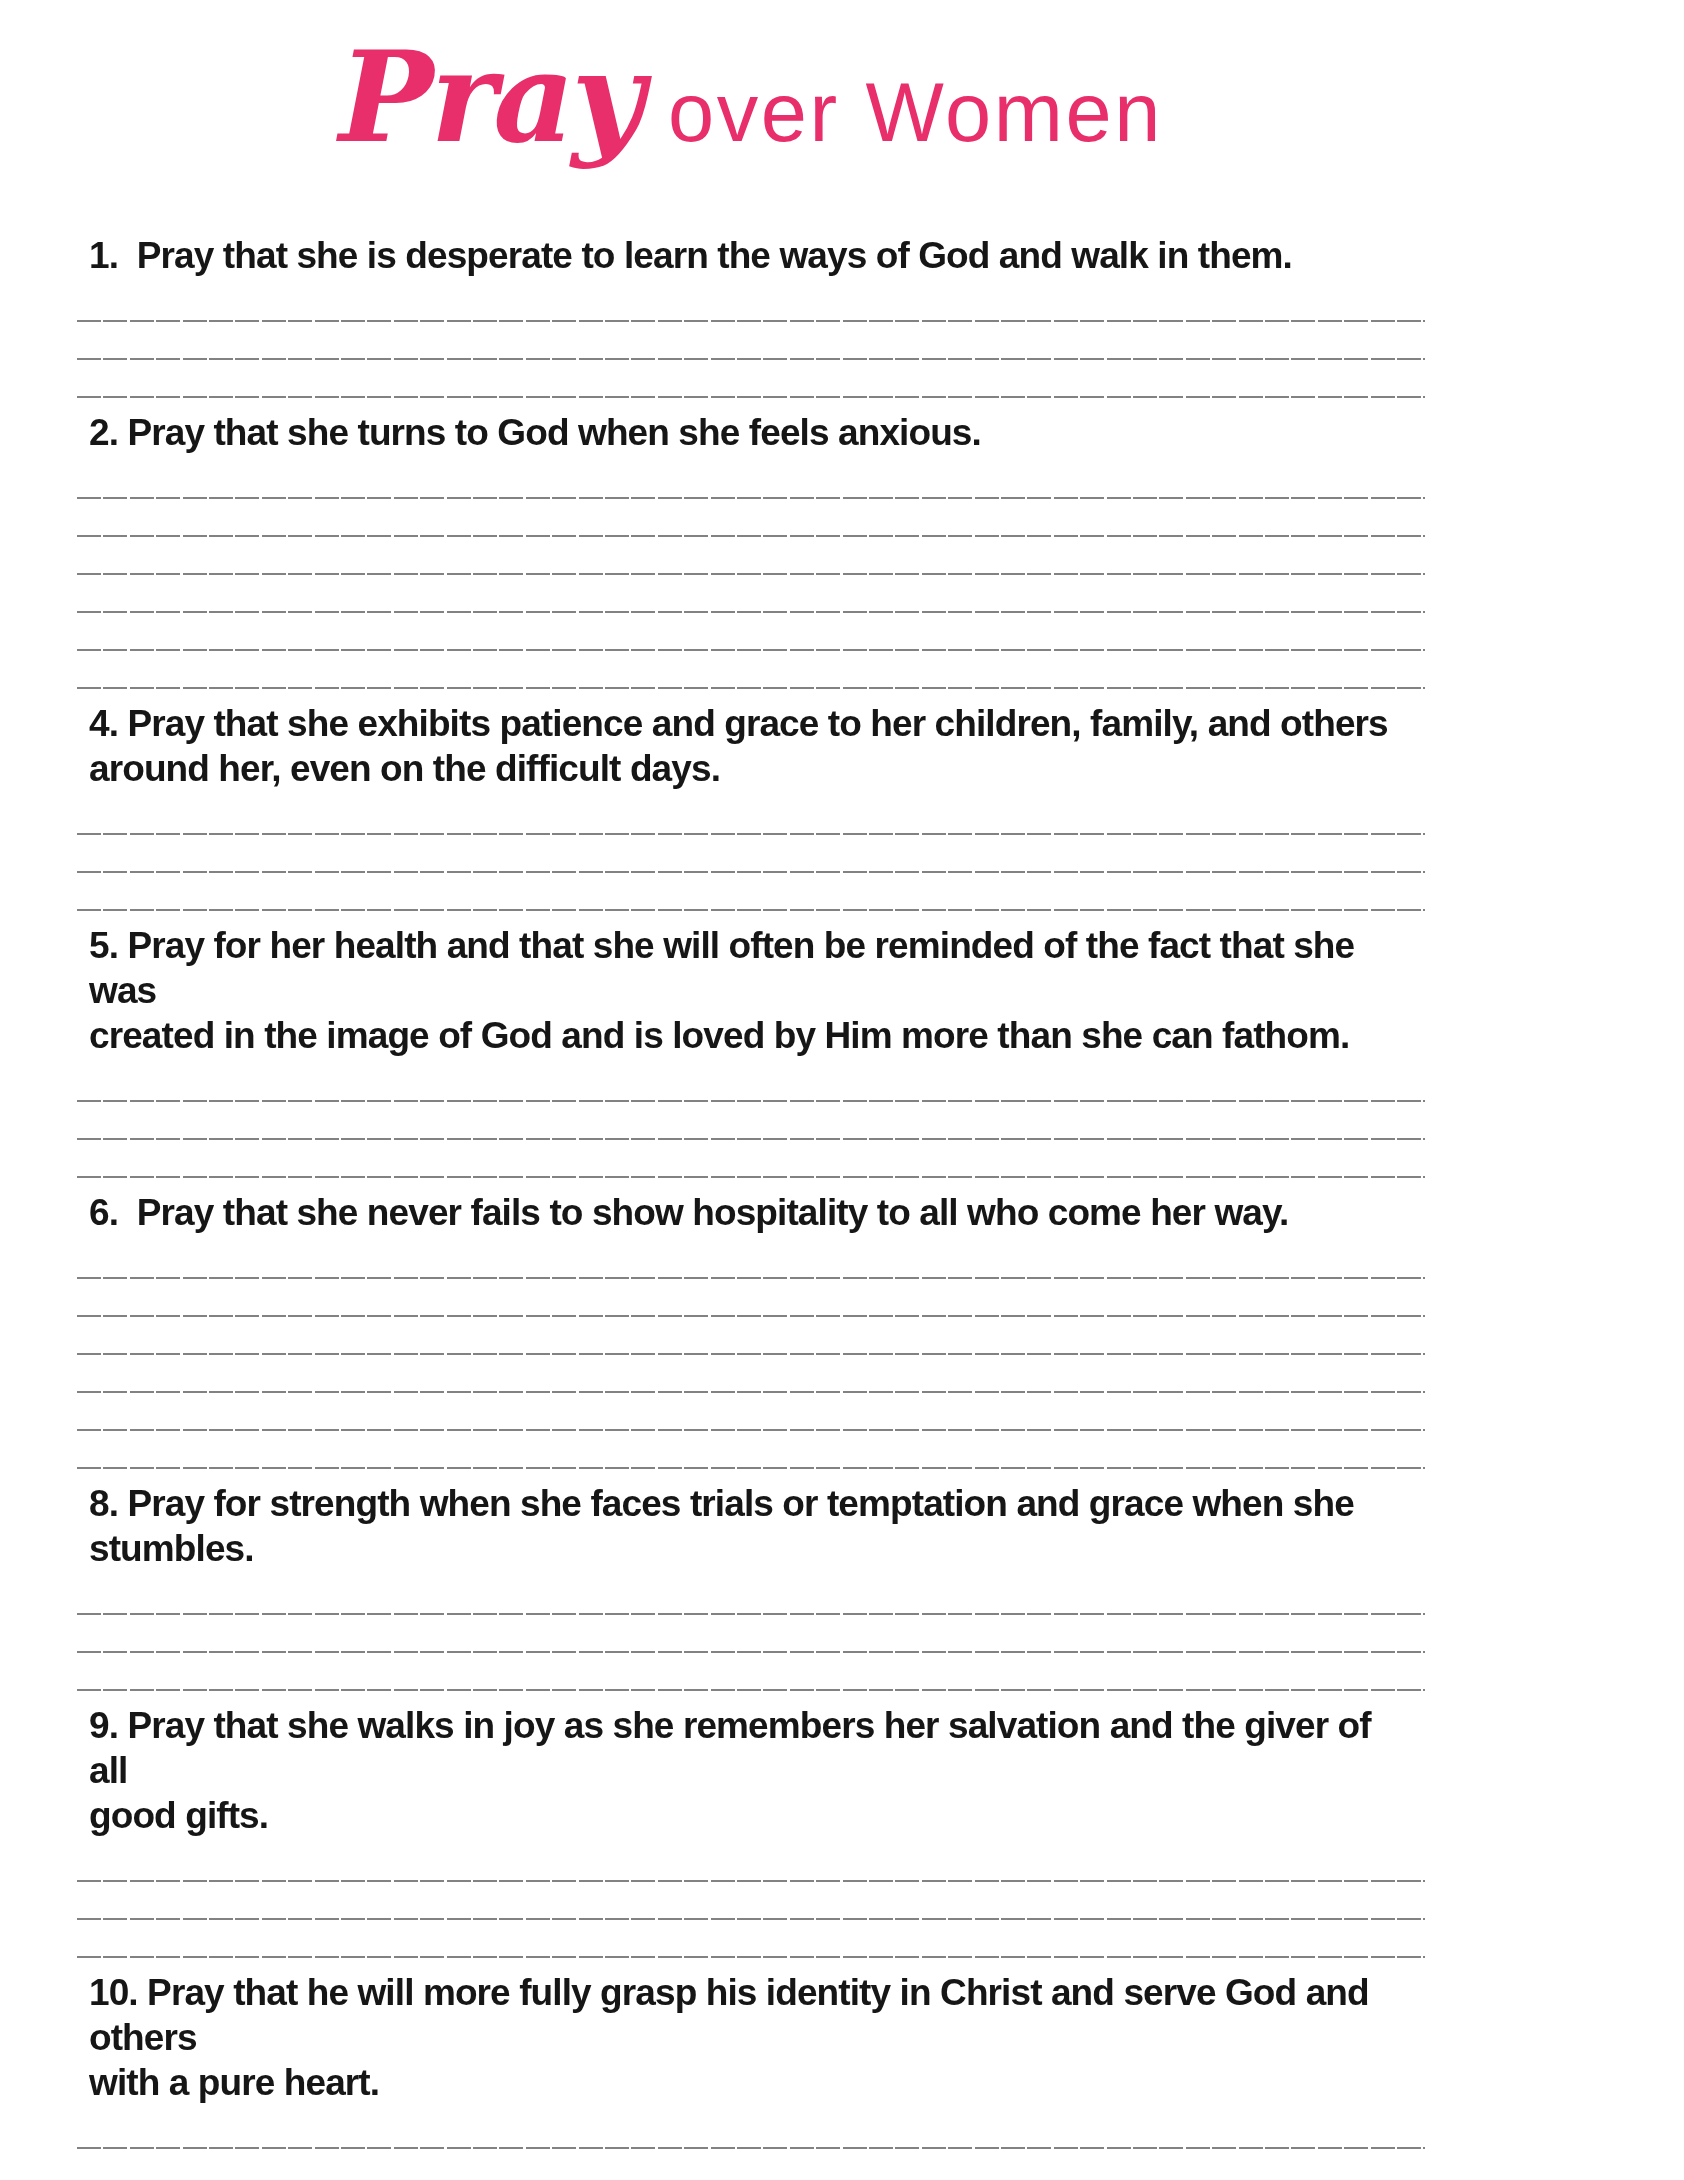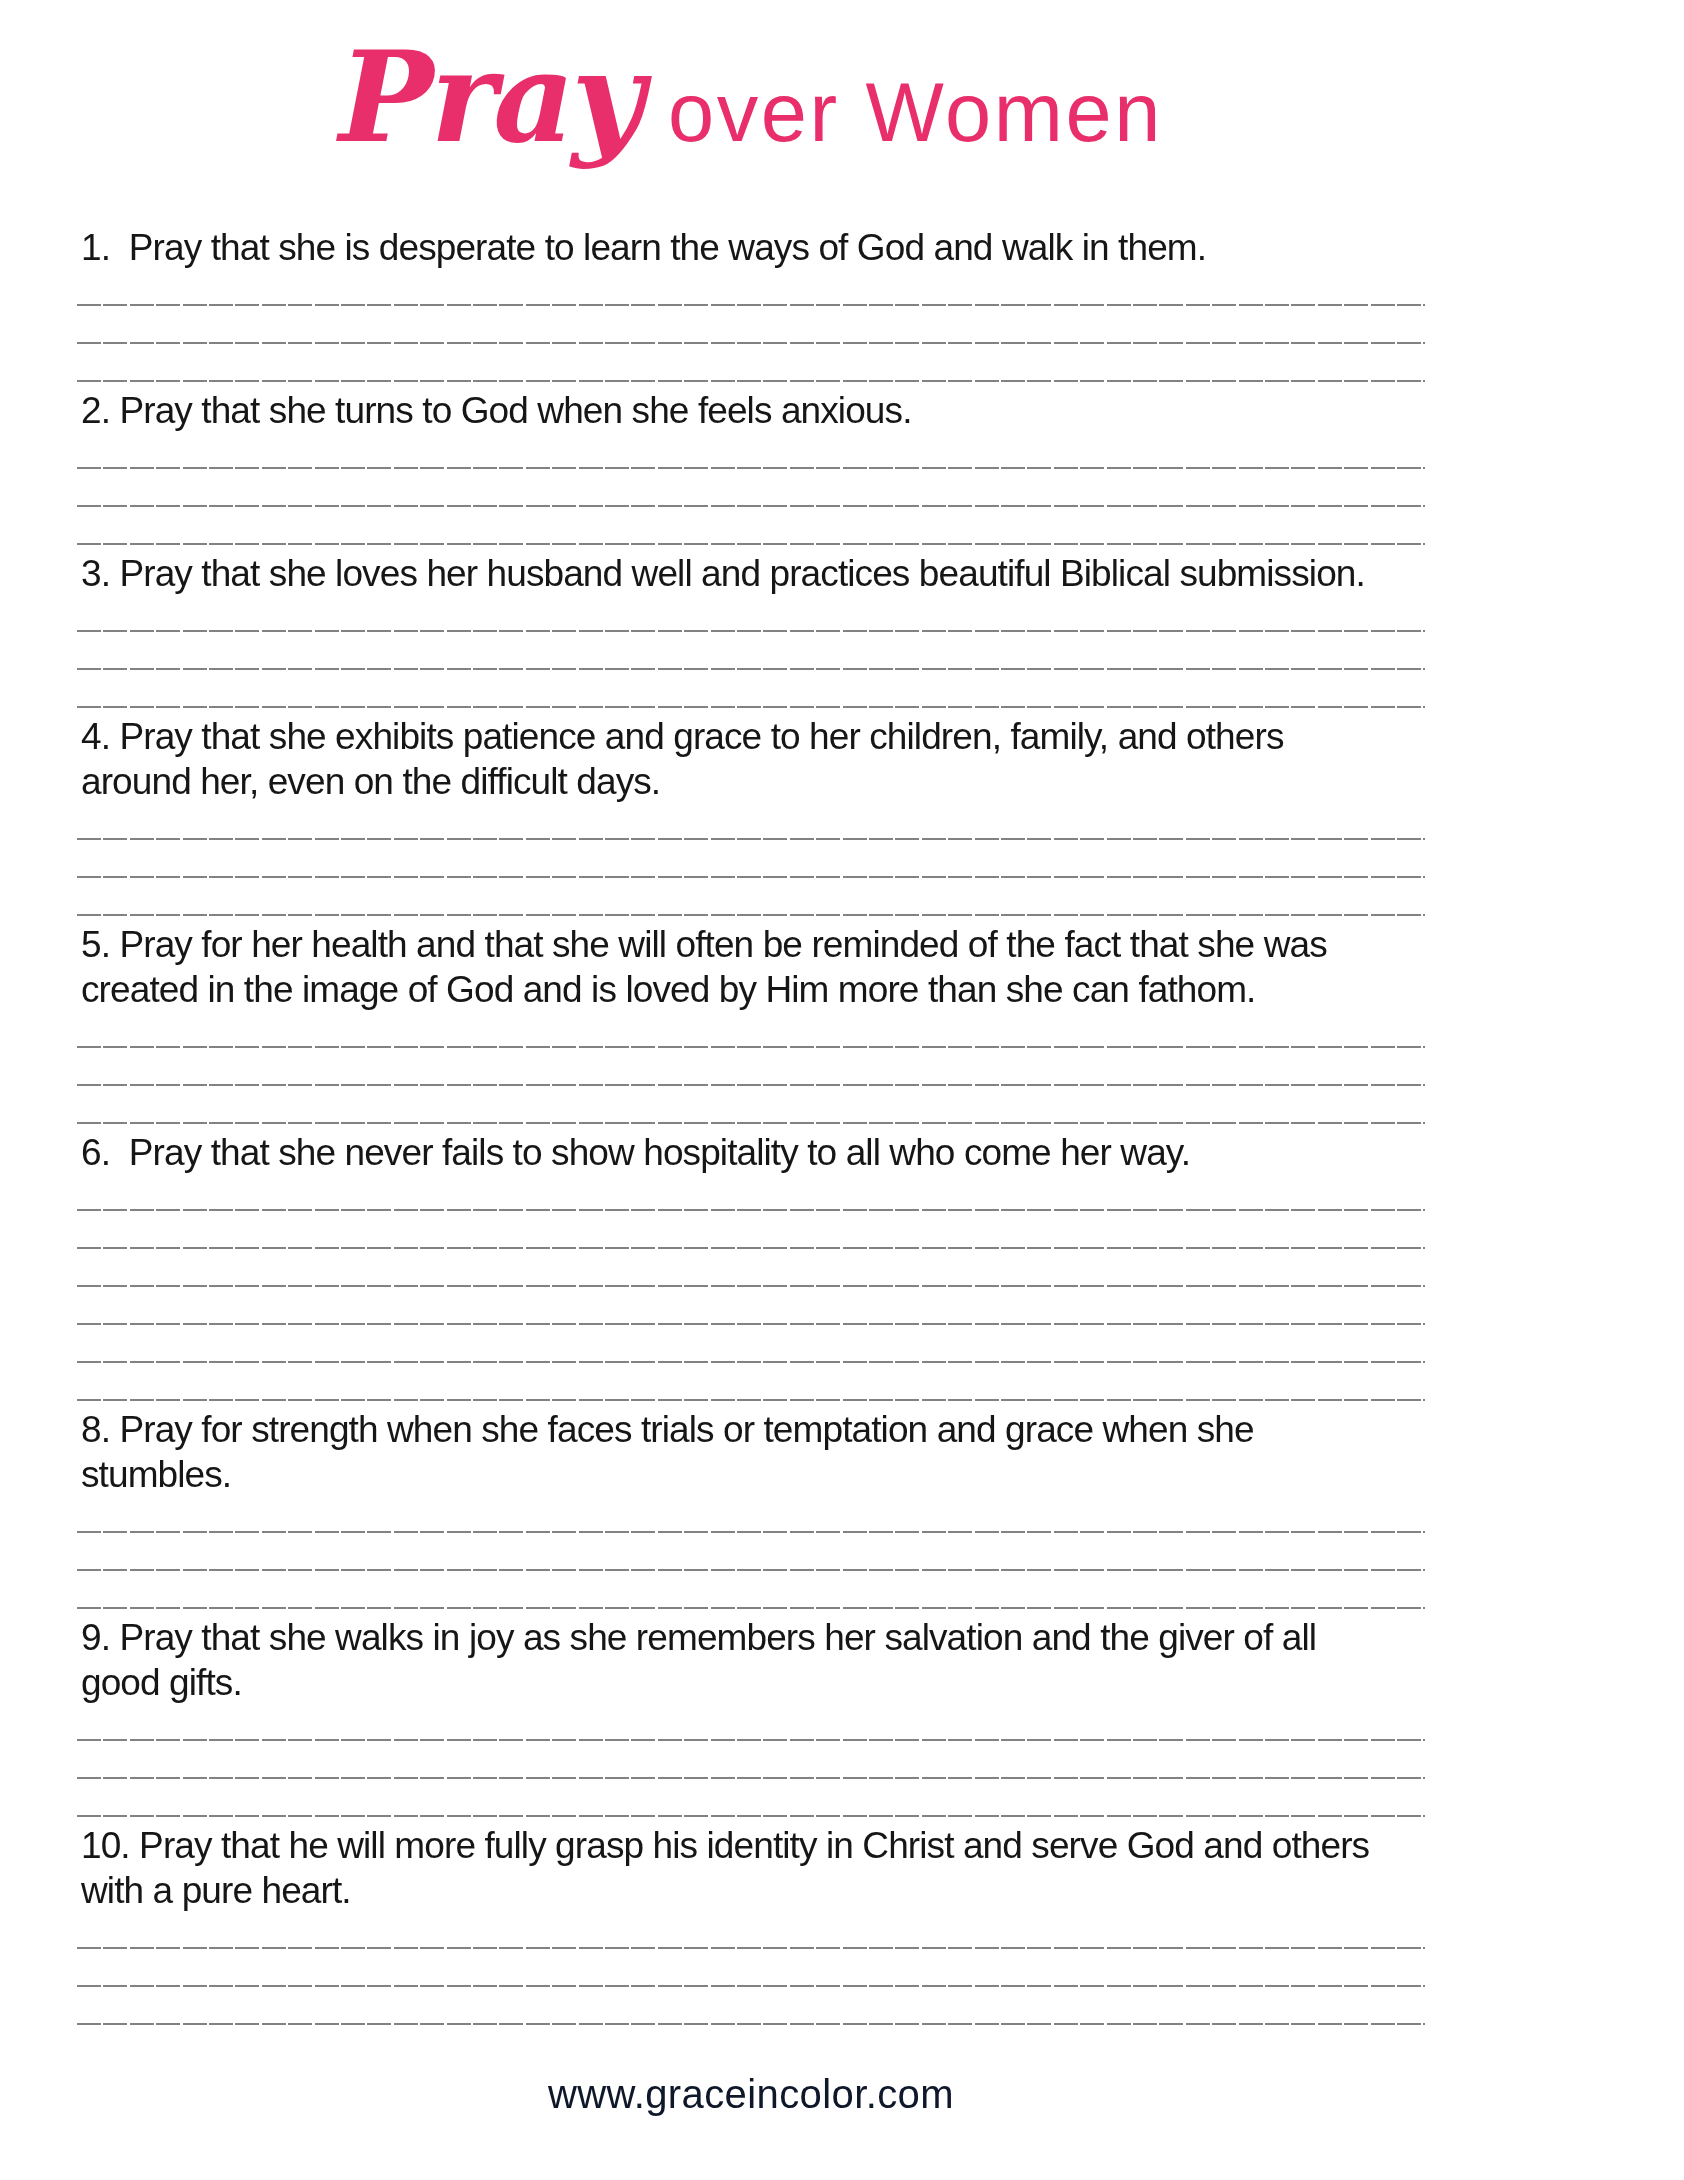--- a/index.html
+++ b/index.html
@@ -43,26 +43,27 @@
   }
   .title-rest {
     font-family: "Liberation Sans", sans-serif;
     font-weight: 400;
     font-size: 83px;
     letter-spacing: 2.6px;
     margin-left: 19px;
   }
   
   .item-text {
-    margin: 4px;
+    margin: 12px;
     font-size: 37px;
     line-height: 45px;
     letter-spacing: -0.9px;
     color: #161616;
     white-space: pre-wrap;
+    font-weight: bold;
   }
   .rules {
     margin-bottom: 6px;
   }
   .rule {
     height: 38px;
     position: relative;
   }
   .rule.first {
     height: 32px;
@@ -118,21 +119,20 @@
     <section class="item">
       <p class="item-text">2. Pray that she turns to God when she feels anxious.</p>
       <div class="rules">
         <div class="rule first"></div>
         <div class="rule"></div>
         <div class="rule"></div>
       </div>
     </section>
 
     <section class="item">
-      <p class="item-text">3. Pray that she loves her husband well and practices beautiful Biblical submission.</p>
       <div class="rules">
         <div class="rule first"></div>
         <div class="rule"></div>
         <div class="rule"></div>
       </div>
     </section>
 
     <section class="item">
       <p class="item-text">4. Pray that she exhibits patience and grace to her children, family, and others
 around her, even on the difficult days.</p>

